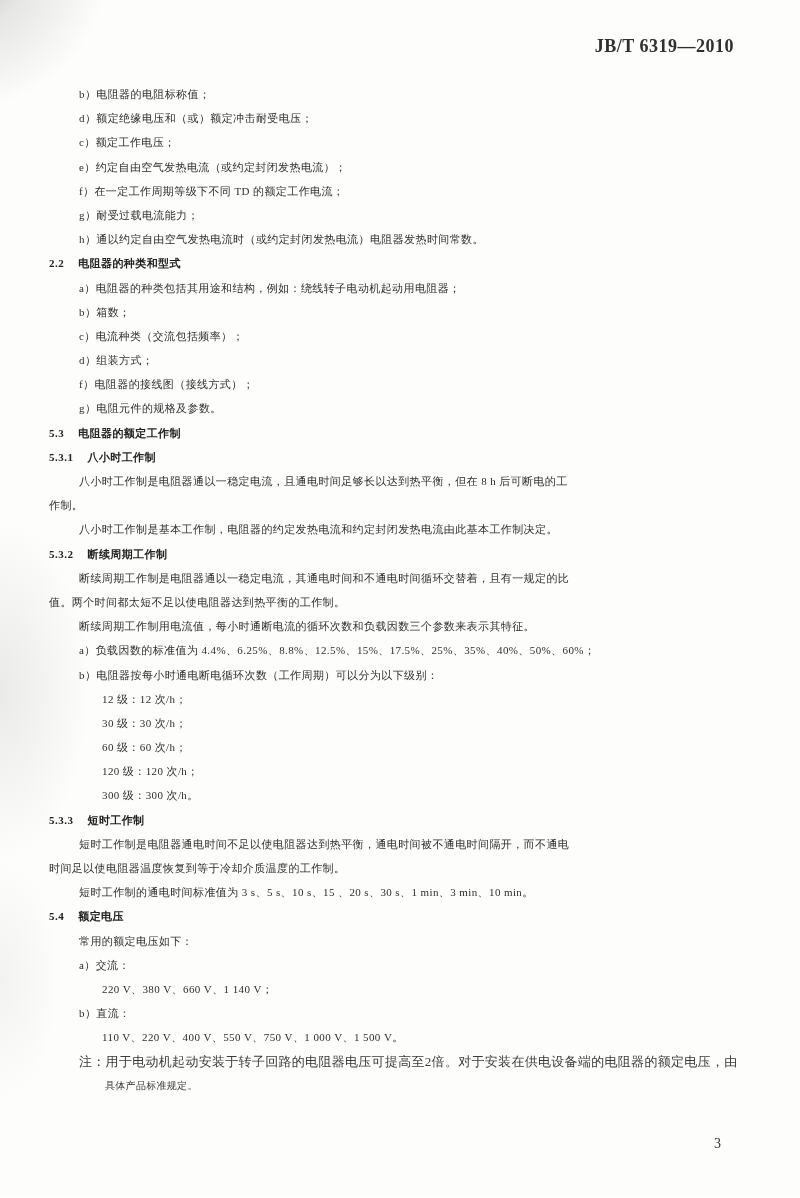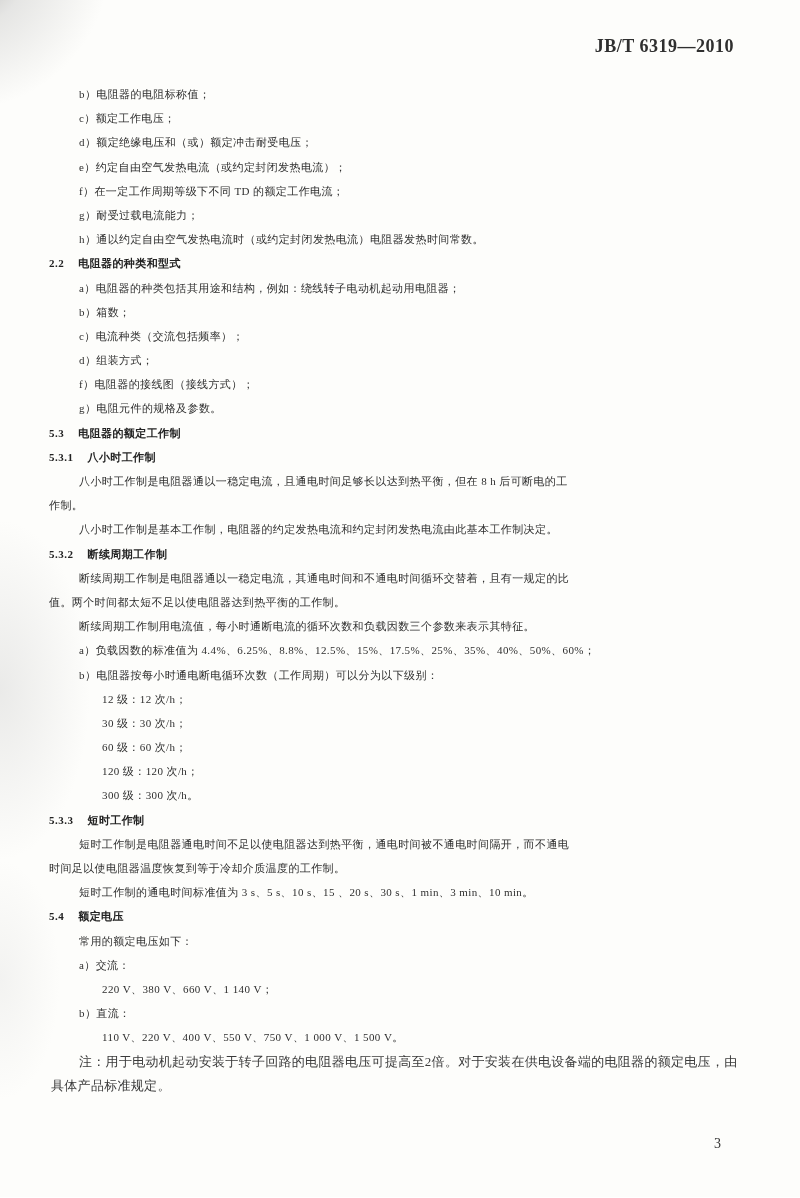--- a/index.html
+++ b/index.html
@@ -44,40 +44,40 @@
     letter-spacing: 0.4px;
     white-space: nowrap;
     color: #2e2e2e;
   }
   .line .num { margin-right: 14px; letter-spacing: 0.5px; }
   .s-h  { margin-left: 49px; font-weight: bold; color: #222; }
   .s-b  { margin-left: 49px; }
   .s-i  { margin-left: 79px; }
   .s-i2 { margin-left: 102px; }
   .s-n1 { margin-left: 79px;  font-size: 13px; letter-spacing: 0.3px; color: #3a3a3a; }
-  .s-n2 { margin-left: 51px; font-size: 13px; letter-spacing: 0.3px; color: #3a3a3a; }
+  .s-n2 { margin-left: 105px; font-size: 10px; letter-spacing: 0.3px; color: #3a3a3a; }
   .mt   { margin-top: 0; }
   .page-number {
     position: absolute;
     left: 714px;
     top: 1136px;
     font-size: 14px;
     color: #333;
   }
 </style>
 </head>
 <body>
 
 <div id="page">
   <div class="header-row">JB/T 6319—2010</div>
 
   <div id="content">
       <div class="line s-i"><span>b）电阻器的电阻标称值；</span></div>
+      <div class="line s-i"><span>d）额定绝缘电压和（或）额定冲击耐受电压；</span></div>
       <div class="line s-i"><span>c）额定工作电压；</span></div>
-      <div class="line s-i"><span>d）额定绝缘电压和（或）额定冲击耐受电压；</span></div>
       <div class="line s-i"><span>e）约定自由空气发热电流（或约定封闭发热电流）；</span></div>
       <div class="line s-i"><span>f）在一定工作周期等级下不同 TD 的额定工作电流；</span></div>
       <div class="line s-i"><span>g）耐受过载电流能力；</span></div>
       <div class="line s-i"><span>h）通以约定自由空气发热电流时（或约定封闭发热电流）电阻器发热时间常数。</span></div>
       <div class="line s-h"><span class="num">2.2</span><span>电阻器的种类和型式</span></div>
       <div class="line s-i"><span>a）电阻器的种类包括其用途和结构，例如：绕线转子电动机起动用电阻器；</span></div>
       <div class="line s-i"><span>b）箱数；</span></div>
       <div class="line s-i"><span>c）电流种类（交流包括频率）；</span></div>
       <div class="line s-i"><span>d）组装方式；</span></div>
       <div class="line s-i"><span>f）电阻器的接线图（接线方式）；</span></div>

